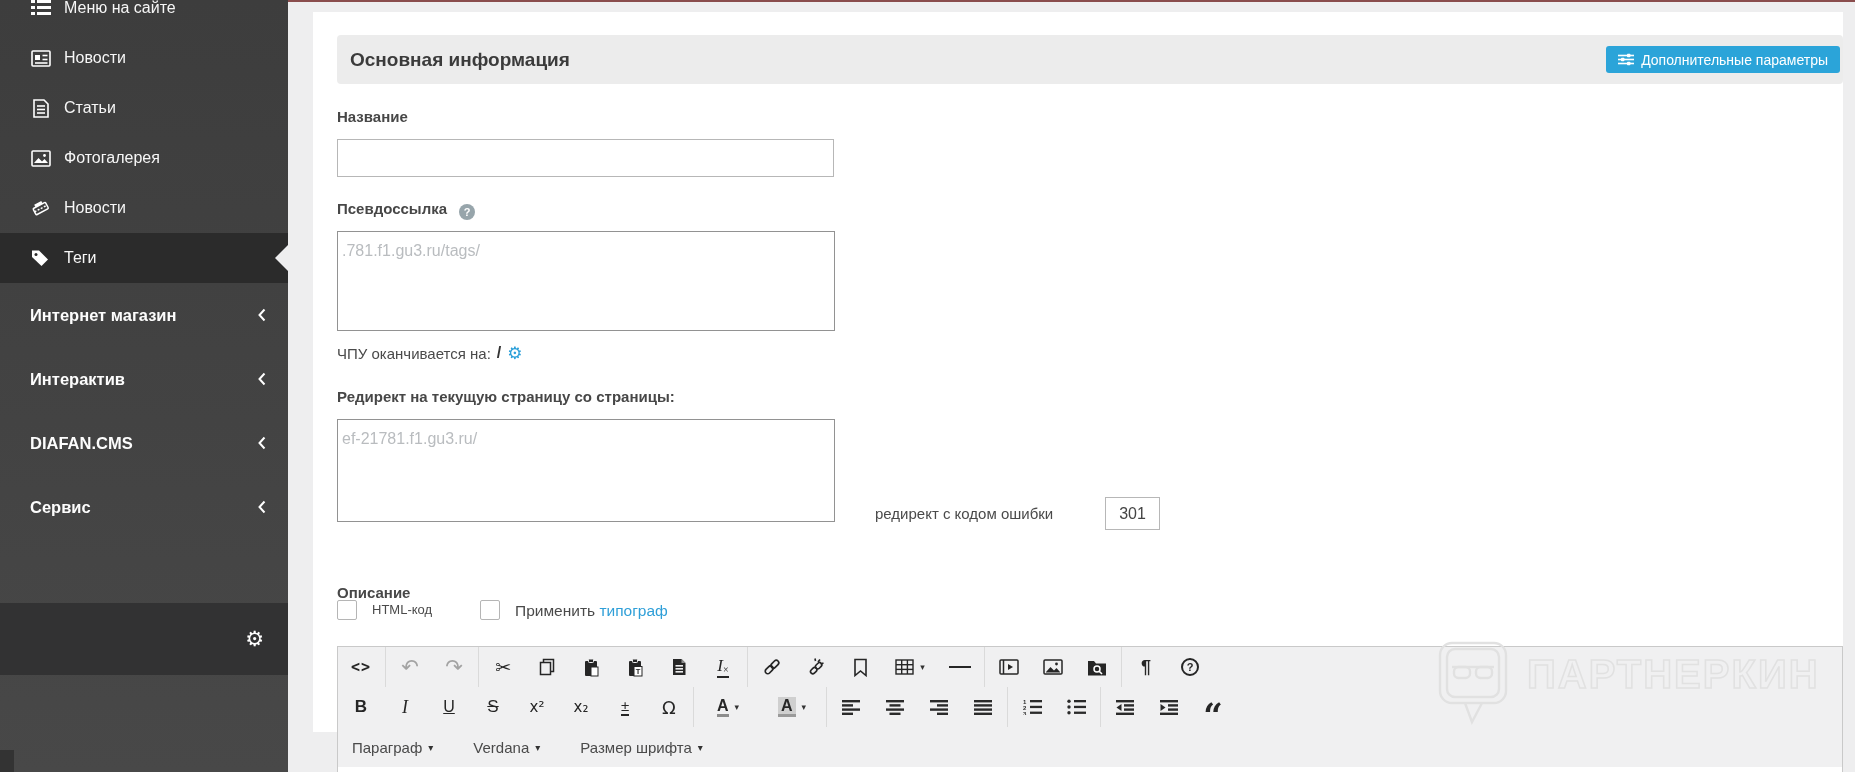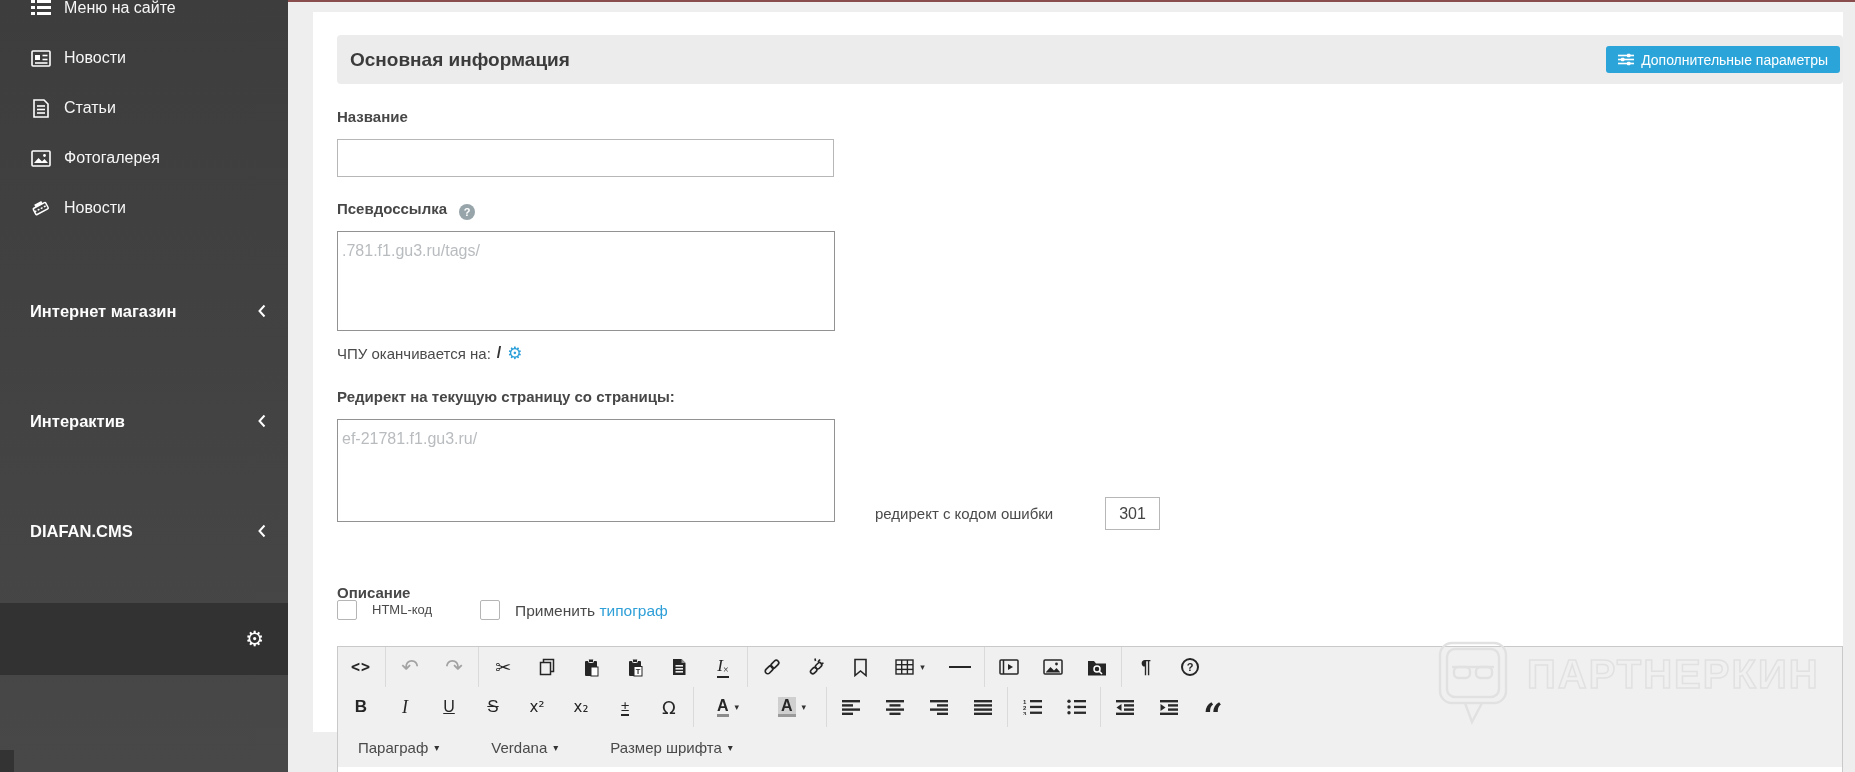--- a/index.html
+++ b/index.html
@@ -12,21 +12,21 @@
 
   
   .sidebar { position:absolute; left:0; top:0; width:288px; height:772px;
              background:linear-gradient(#3d3d3d,#484848); color:#fff; z-index:20; }
   .nav-item { position:relative; height:50px; display:flex; align-items:center; cursor:pointer; }
   .nav-item .nav-icon { position:absolute; left:30px; width:22px; height:22px; display:flex; align-items:center; justify-content:center; }
   .nav-item .nav-label { position:absolute; left:64px; font-size:16px; color:#f6f6f6; white-space:nowrap; }
   .nav-item.active { background:#2b2b2b; }
   .nav-item.active::after { content:""; position:absolute; right:0; top:12px; width:0; height:0;
      border-top:13px solid transparent; border-bottom:13px solid transparent; border-right:13px solid #eeeeef; }
-  .nav-section { position:relative; height:64px; display:flex; align-items:center; cursor:pointer;margin-top:46px; }
+  .nav-section { position:relative; height:64px; display:flex; align-items:center; cursor:pointer; }
   .nav-section .section-label { position:absolute; left:30px; font-size:16.5px; font-weight:bold; color:#fdfdfd; white-space:nowrap; }
   .nav-section .chevron { position:absolute; right:22px; top:50%; transform:translateY(-50%); display:flex; }
   .sidebar-footer { position:absolute; left:0; top:603px; width:288px; height:72px; background:#323233; }
   .sidebar-footer .gear { position:absolute; right:24px; top:50%; transform:translateY(-50%);
       font-family:"DejaVu Sans", sans-serif; font-size:21px; color:#fff; cursor:pointer; }
   .scroll-nub { position:absolute; left:0; bottom:0; width:14px; height:22px; background:#333; }
 
   
   .content { position:absolute; left:313px; top:12px; width:1530px; height:720px; background:#fff; }
 
@@ -79,21 +79,21 @@
   .g-para { font-size:18px; font-weight:bold; }
   .g-hr { width:22px; height:2px; background:#262626; }
   .g-quote { font-family:"DejaVu Serif", serif; font-size:34px; font-weight:bold; line-height:0; margin-top:16px; }
   .g-A { font-size:16px; font-weight:bold; border-bottom:3px solid #8c8c8c; line-height:1.1; }
   .g-A.bg { background:#cfcfcf; padding:0 3px; border-bottom:3px solid #9a9a9a; }
   .caret { font-size:9px; color:#333; margin-left:6px; }
   .clearfmt { font-family:"Liberation Serif", serif; font-style:italic; font-size:17px; border-bottom:2px solid #262626; }
   .clearfmt .x { font-size:10px; font-style:normal; vertical-align:-2px; }
   .help-circle { width:18px; height:18px; border:2px solid #262626; border-radius:50%; display:flex;
       align-items:center; justify-content:center; font-size:11px; font-weight:bold; }
-  .dd { display:flex; align-items:center; height:40px; padding:0 19px; cursor:pointer;
+  .dd { display:flex; align-items:center; height:40px; padding:0 13px; cursor:pointer;
         font-size:15px; color:#4a4a4a; }
   .dd .caret { font-size:10px; }
   .edit-area { height:160px; background:#fff; }
 
   
   .watermark { position:absolute; left:1437px; top:640px; display:flex; align-items:flex-start;
       gap:14px; pointer-events:none; z-index:40; }
   .wm-text { font-size:40px; font-weight:bold; letter-spacing:2px; color:transparent;
       -webkit-text-stroke:1.5px #e1e1e1; margin-top:12px; }
 
@@ -161,20 +161,29 @@
               <g transform="rotate(-28 10 10)">
                 <rect x="3" y="6" width="14" height="7" rx="1"></rect>
                 <line x1="3" y1="9.5" x2="17" y2="9.5" stroke-dasharray="2 1.5"></line>
               </g>
               <g transform="rotate(-28 10 10)">
                 <rect x="6" y="3" width="8" height="3" fill="#fff" stroke="none"></rect>
               </g>
             </svg>
         </span>
         <span class="nav-label">Новости</span>
+      </div>
+      <div class="nav-item active">
+        <span class="nav-icon">
+          <svg width="21" height="19" viewBox="0 0 21 19">
+              <path d="M1,8 V1.5 h7 l9,9 -6.5,6.5 z" fill="#fff"></path>
+              <circle cx="5" cy="5.5" r="1.5" fill="#2b2b2b"></circle>
+            </svg>
+        </span>
+        <span class="nav-label">Теги</span>
       </div>
     </div>
 
     <div class="nav-section">
       <span class="section-label">Интернет магазин</span>
       <span class="chevron">
           <svg width="8" height="13" viewBox="0 0 8 13" fill="none" stroke="#fff" stroke-width="2">
             <polyline points="6.5,1 1.5,6.5 6.5,12"></polyline>
           </svg>
         </span>

